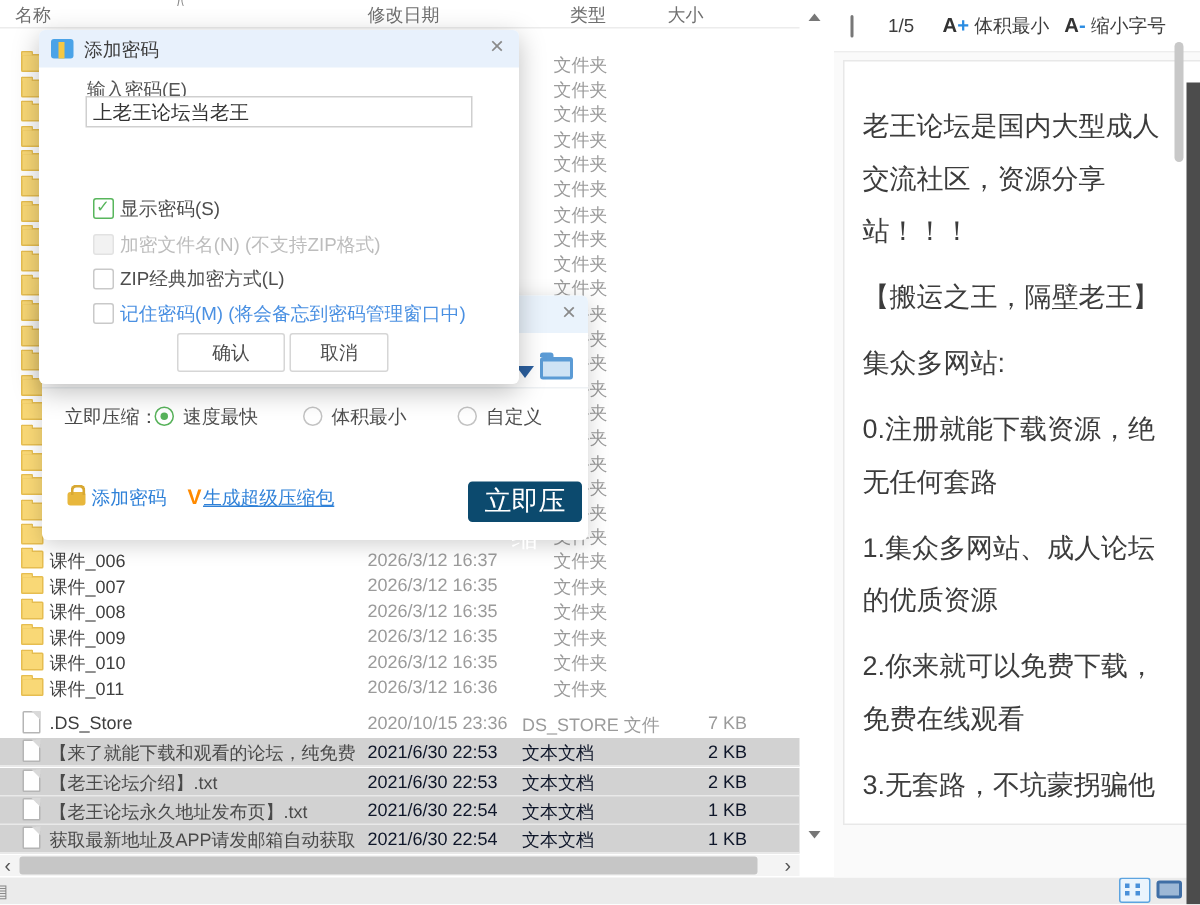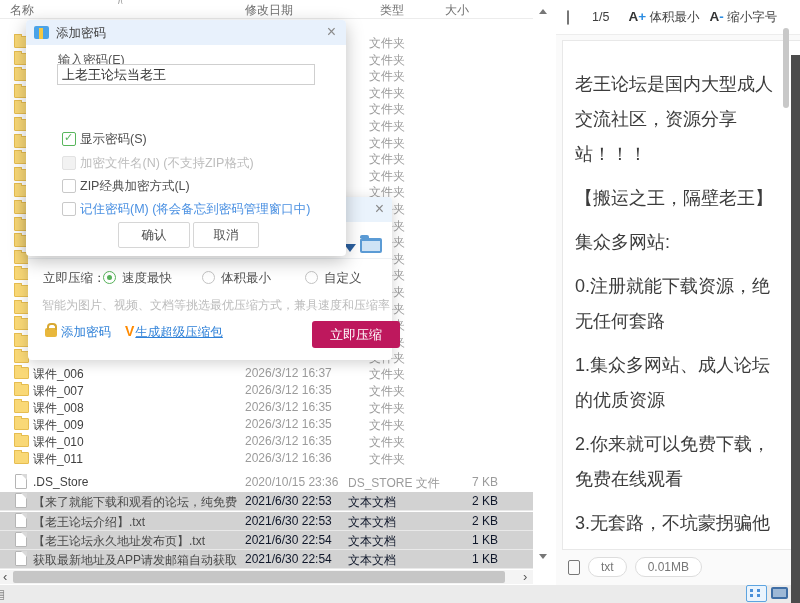--- a/index.html
+++ b/index.html
@@ -67,22 +67,22 @@
   .radio.is-selected .rc:after{content:"";position:absolute;left:3px;top:3px;width:5px;height:5px;border-radius:50%;background:#57b25a;}
   .radio .rl{margin-left:19px;}
   .r1{left:75px;} .r2{left:174px;} .r3{left:277px;}
   .cw-desc{position:absolute;left:14px;top:38px;font-size:12px;color:#bcbcbc;white-space:nowrap;}
   .cw-links{position:absolute;left:17px;top:64px;font-size:12.5px;color:#2f81d8;}
   .lock-ic{display:inline-block;position:relative;width:12px;height:9px;background:#e8b73c;border-radius:2px;
            vertical-align:-1px;margin-right:4px;}
   .lock-ic:before{content:"";position:absolute;left:2px;top:-5px;width:6px;height:5px;border:2px solid #d8a832;
            border-bottom:none;border-radius:4px 4px 0 0;}
   .v-logo{color:#ff8a00;font-weight:bold;font-size:14px;margin:0 1px 0 14px;}
-  .cw-compress-btn{position:absolute;left:284px;top:62px;width:88px;height:27px;background:#be185d;color:#fff;
-           border:none;border-radius:3px;font-size:13px;font-family:inherit;}
+  .cw-compress-btn{position:absolute;left:284px;top:62px;width:76px;height:27px;background:#0c4a6e;color:#fff;
+           border:none;border-radius:3px;font-size:18px;font-family:inherit;}
   
   .pd{position:absolute;left:26px;top:20px;width:320px;height:236px;background:#fff;border-radius:4px;
       box-shadow:0 5px 18px rgba(0,0,0,.25);z-index:10;font-size:12.5px;}
   .pd-titlebar{position:absolute;left:0;top:0;width:100%;height:25px;background:#e8f1fc;border-radius:4px 4px 0 0;}
   .pd-ico{position:absolute;left:8px;top:6px;width:15px;height:13px;background:#4aa3e8;border-radius:2px;}
   .pd-ico:after{content:"";position:absolute;left:5px;top:2px;width:4px;height:11px;background:#f5c843;}
   .pd-title{position:absolute;left:30px;top:5px;color:#3f3f3f;}
   .pd-close{position:absolute;right:10px;top:3px;font-size:16px;color:#8a8a8a;}
   .pd-label{position:absolute;left:32px;top:32px;color:#555;}
   .pd-input{position:absolute;left:31px;top:44px;width:248px;height:19px;border:1px solid #cfcfcf;
@@ -323,21 +323,20 @@
         <span class="rl">速度最快</span>
       </span>
       <span class="radio r2">
         <span class="rc"></span>
         <span class="rl">体积最小</span>
       </span>
       <span class="radio r3">
         <span class="rc"></span>
         <span class="rl">自定义</span>
       </span>
-      <div class="cw-desc">智能为图片、视频、文档等挑选最优压缩方式，兼具速度和压缩率</div>
       <div class="cw-links">
         <span class="lock-ic"></span><span>添加密码</span><span class="v-logo">V</span><span style="text-decoration:underline;">生成超级压缩包</span>
       </div>
       <button class="cw-compress-btn">立即压缩</button>
     </div>
   </div>
 
   <div class="pd">
     <div class="pd-titlebar">
       <span class="pd-ico"></span>
@@ -383,21 +382,16 @@
           <p>老王论坛是国内大型成人交流社区，资源分享站！！！</p>
           <p>【搬运之王，隔壁老王】</p>
           <p>集众多网站:</p>
           <p>0.注册就能下载资源，绝无任何套路</p>
           <p>1.集众多网站、成人论坛的优质资源</p>
           <p>2.你来就可以免费下载，免费在线观看</p>
           <p>3.无套路，不坑蒙拐骗他</p>
         </div>
     </div>
     <div class="v-scroll"></div>
-    <div class="v-footer">
-      <span class="v-doc2"></span>
-      <span class="pill">txt</span>
-      <span class="pill">0.01MB</span>
-    </div>
   </div>
 
   <div class="dark-edge"></div>
 </div>
 
 </body></html>

